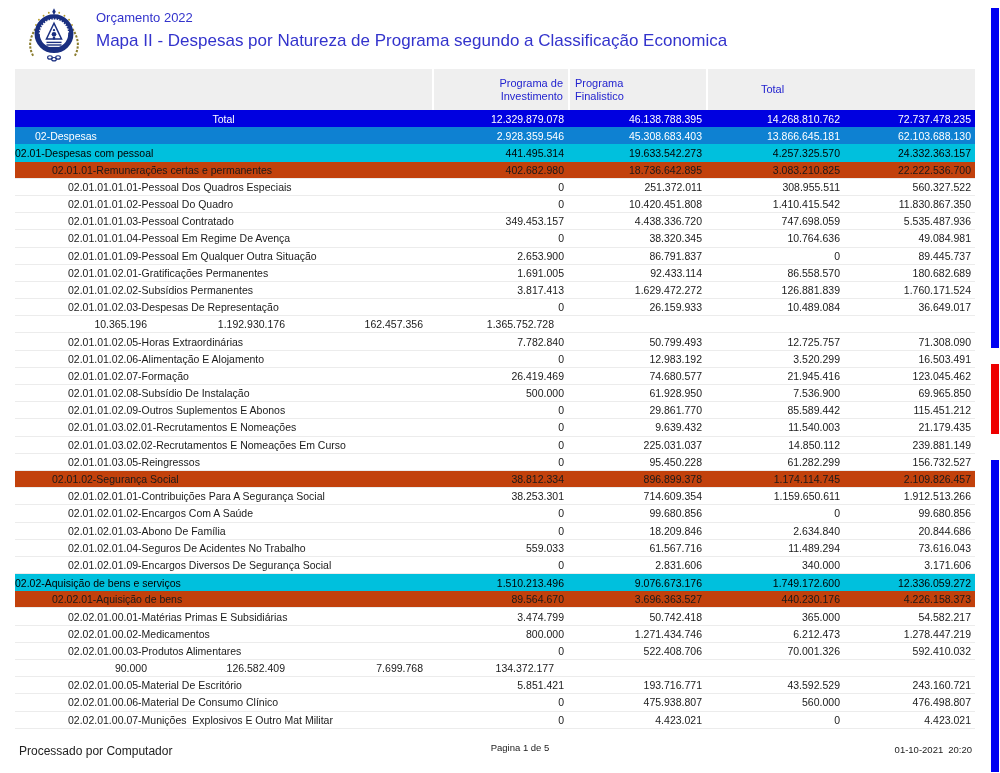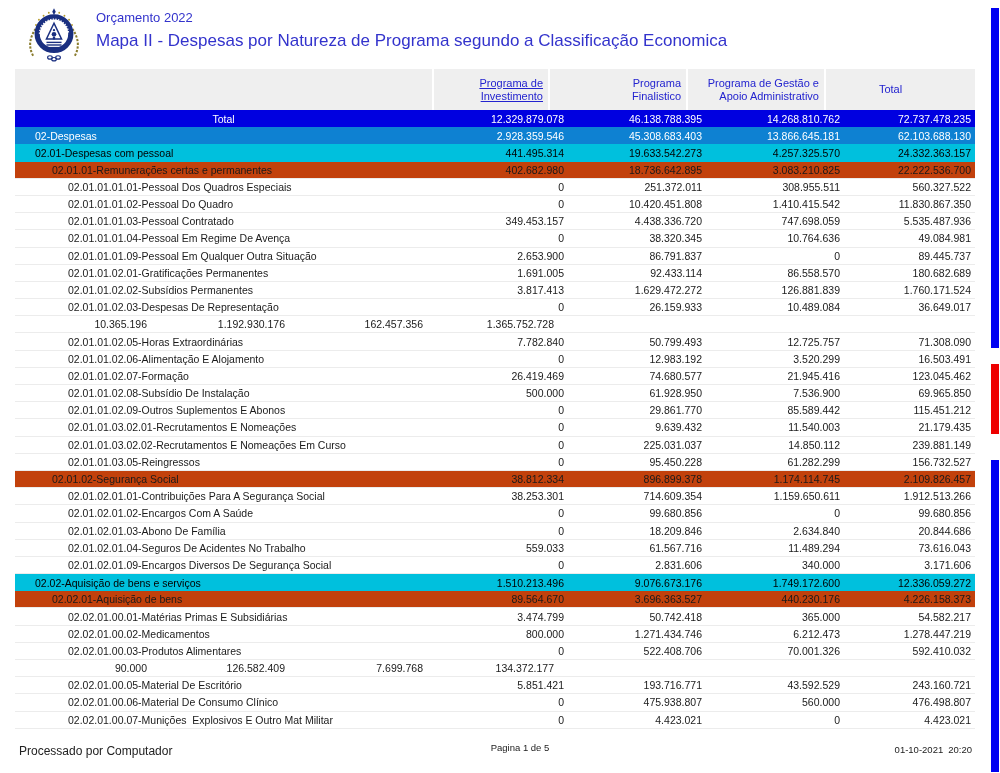--- a/index.html
+++ b/index.html
@@ -15,39 +15,39 @@
 
   
   .watermark { position:absolute; left:225px; top:150px; width:560px; height:560px; pointer-events:none; }
 
   
   .tbl { position:absolute; left:15px; top:69px; width:960px; }
   .thead { display:flex; height:41px; background:#efefef; }
   .th { display:flex; flex-direction:column; justify-content:center; font-size:11px; color:#2323cf;
         white-space:pre-line; padding:0 5px; line-height:13px; }
   .th.lblcol { width:417px; }
-  .th.c1 { width:116px; border-left:2px solid #fff;text-decoration:underline; }
+  .th.c1 { width:136px; border-left:2px solid #fff; }
   .th.c2 { width:138px; border-left:2px solid #fff; }
   .th.c3 { width:138px; border-left:2px solid #fff; }
   .th.c4 { width:131px; border-left:2px solid #fff; }
 
   .row { display:flex; height:17.2px; align-items:center; font-size:10.5px; position:relative; }
   .row .lbl { width:417px; white-space:pre; overflow:hidden; }
   .row .num { text-align:right; padding-right:4px; font-size:10.5px; }
   .row .num.c1 { width:136px; }
   .row .num.c2 { width:138px; }
   .row .num.c3 { width:138px; }
   .row .num.c4 { width:131px; }
 
   .row.total { background:#0000e0; color:#ffffff; }
   .row.total .lbl { text-align:center; }
   .row.sec1 { background:#0e81d2; color:#ffffff; }
   .row.sec1 .lbl { padding-left:20px; }
   .row.sec2 { background:#00c0dd; color:#000000; }
-  .row.sec2 .lbl { padding-left:20px; }
+  .row.sec2 .lbl { }
   .row.l2 { background:#c2410c; color:#1a1a1a; border-bottom:1px solid #ececec; }
   .row.l2 .lbl { padding-left:37px; }
   .row.l3 { background:#ffffff; color:#1a1a1a; border-bottom:1px solid #ececec; }
   .row.l3 .lbl { padding-left:53px; }
 
   
   .footer-left  { position:absolute; left:19px;  top:744px; font-size:12px; color:#222; }
   .footer-center{ position:absolute; left:0; top:742px; width:1000px; text-align:center; font-size:9.5px; color:#222;margin-left:20px; }
   .footer-right { position:absolute; right:28px; top:744px; font-size:9.5px; color:#222; }
   .footer-right .time { margin-left:5px; }
@@ -133,24 +133,22 @@
       </g>
     </svg>
     <div class="title-line1">Orçamento 2022</div>
     <div class="title-line2">Mapa II - Despesas por Natureza de Programa segundo a Classificação Economica</div>
   </div>
 
   <div class="tbl">
     <div class="thead" id="thead">
       <div class="th lblcol"></div>
     <div class="th c1" style="text-align: right;">Programa de Investimento</div>
-        <div class="th c2" style="text-align: right;">Programa
+        <div class="th c2" style="text-align: left;">Programa
 Finalistico</div>
-        <div class="th c3" style="text-align: right;">Programa de Gestão e
-Apoio Administrativo</div>
         <div class="th c4" style="text-align: center;">Total</div>
       </div>
     <div id="tbody">
         <div class="row total">
           <div class="lbl">Total</div>
           <div class="num c1">12.329.879.078</div>
           <div class="num c2">46.138.788.395</div>
           <div class="num c3">14.268.810.762</div>
           <div class="num c4">72.737.478.235</div>
         </div>

